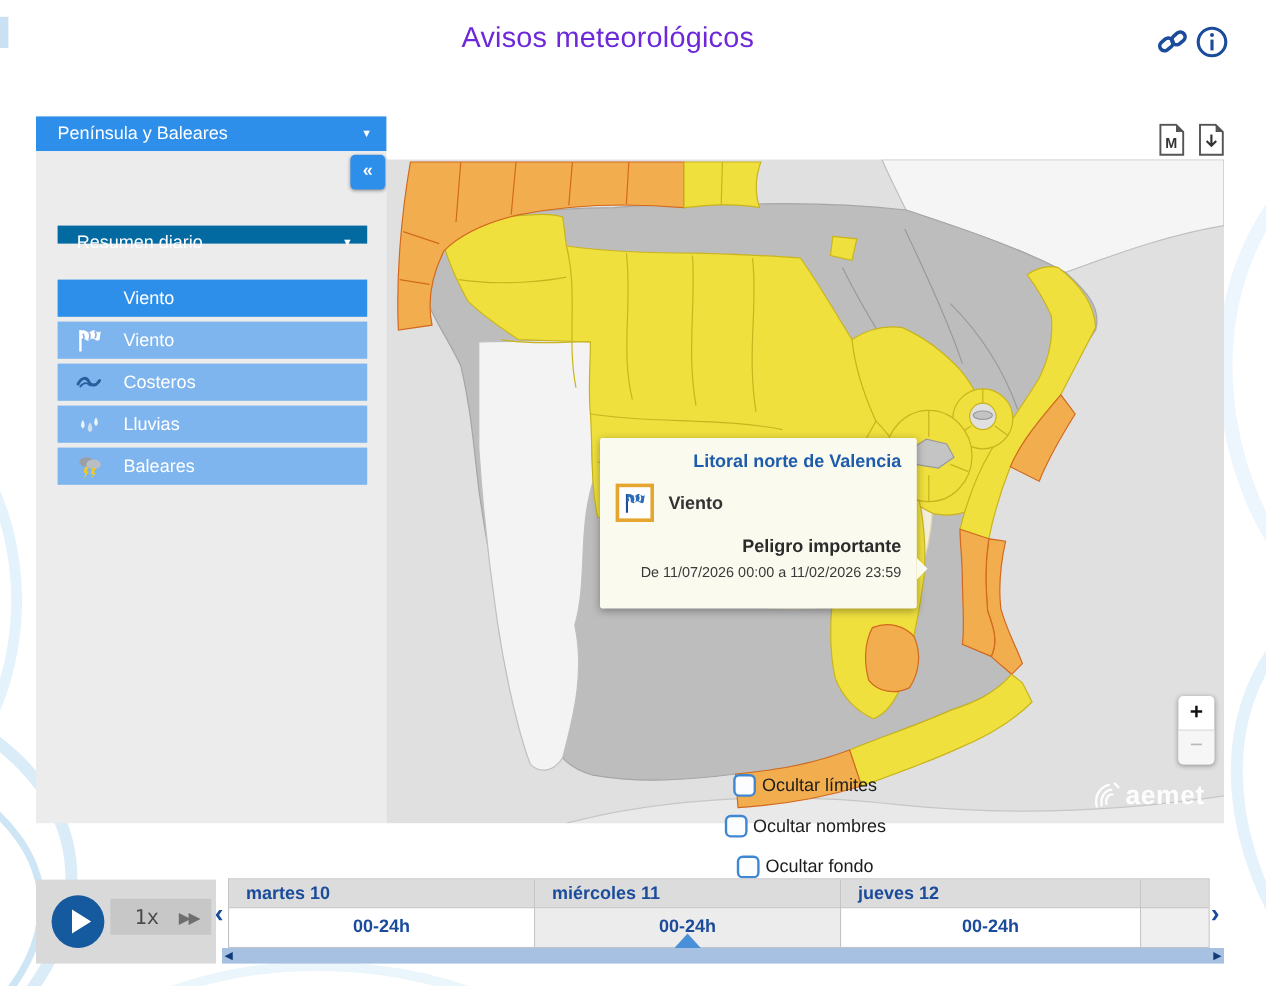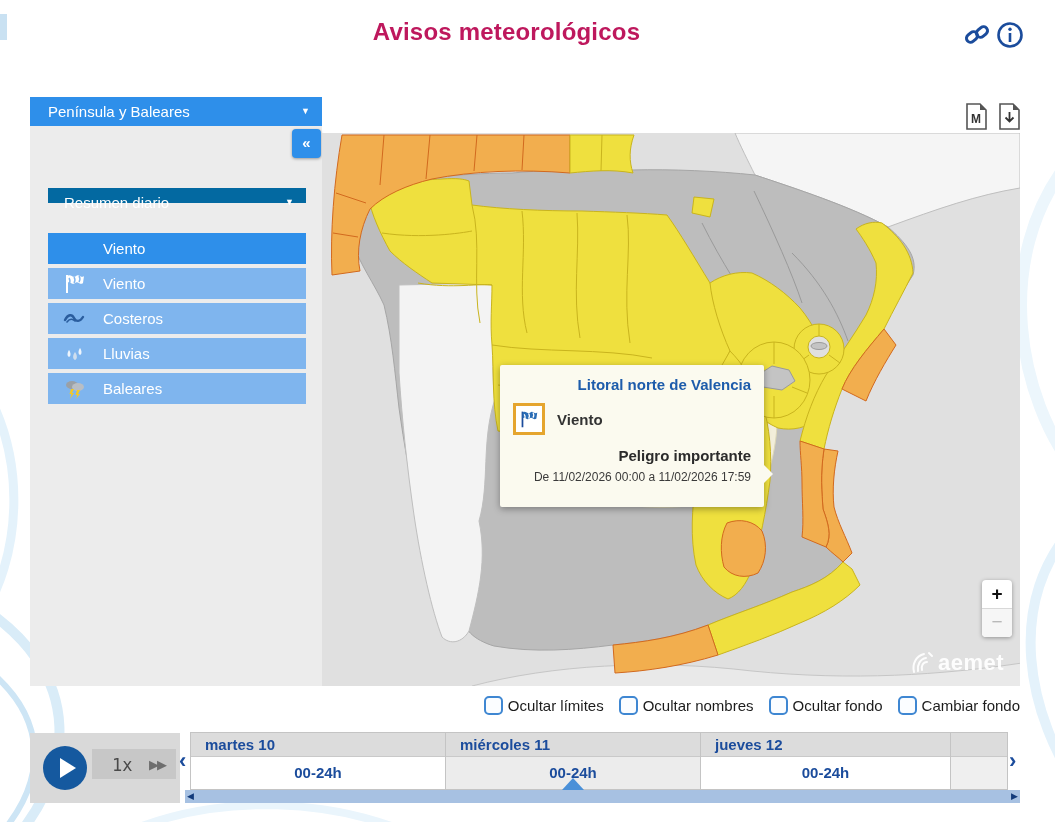--- a/index.html
+++ b/index.html
@@ -1,20 +1,20 @@
 <!DOCTYPE html>
 <html><head>
 <meta charset="utf-8">
 <style>
   html,body{margin:0;padding:0;}
   body{width:1055px;height:822px;position:relative;background:#fff;overflow:hidden;
        font-family:"Liberation Sans",sans-serif;color:#222;}
   
   .page-title{position:absolute;top:18px;left:0;width:1013px;text-align:center;
-      font-size:24px;font-weight:bold;color:#be185d;letter-spacing:.2px;}
+      font-size:24px;font-weight:normal;color:#6d28d9;letter-spacing:.2px;}
   .hdr-icon{position:absolute;top:21px;width:28px;height:28px;cursor:pointer;}
   .hdr-link{left:963px;} .hdr-info{left:996px;}
   
   .decor{position:absolute;inset:0;z-index:0;pointer-events:none;}
   .content{position:absolute;inset:0;z-index:1;}
   
   .sidebar{position:absolute;left:30px;top:97px;width:292px;height:589px;}
   .region-dd{position:absolute;left:0;top:0;width:292px;height:29px;background:#2e8fea;
       color:#fff;font-size:15px;line-height:29px;cursor:pointer;}
   .region-dd .lbl{margin-left:18px;}
@@ -54,21 +54,21 @@
   .zoomctl{position:absolute;left:660px;top:447px;width:30px;height:57px;background:#fff;
       border-radius:4px;box-shadow:0 1px 4px rgba(0,0,0,.35);overflow:hidden;z-index:4;}
   .zoomctl .zin{height:28px;border-bottom:1px solid #d8d8d8;text-align:center;line-height:28px;
       font-size:19px;font-weight:bold;color:#111;cursor:pointer;}
   .zoomctl .zout{height:28px;background:#f6f6f6;text-align:center;line-height:26px;font-size:19px;
       color:#b9b9b9;cursor:pointer;}
   .aemet{position:absolute;right:16px;bottom:10px;display:flex;align-items:center;gap:4px;z-index:4;
       color:rgba(255,255,255,.92);font-size:22px;font-weight:bold;letter-spacing:.5px;}
   
   .optrow{position:absolute;left:322px;top:691px;width:698px;height:28px;display:flex;
-      align-items:center;justify-content:flex-end;gap:15px;}
+      align-items:center;justify-content:center;gap:15px;flex-direction:column;}
   .opt{display:flex;align-items:center;gap:5px;cursor:pointer;}
   .opt .cb{width:15px;height:15px;border:2px solid #3f87d2;border-radius:5px;background:#fbfdff;}
   .opt .olabel{font-size:15px;color:#1c1c1c;}
   
   .tlbar{position:absolute;left:0;top:728px;width:1055px;height:80px;}
   .player-bg{position:absolute;left:30px;top:5px;width:150px;height:70px;background:#d9d9d9;}
   .play-btn{position:absolute;left:13px;top:13px;width:44px;height:44px;border-radius:50%;
       background:#15599f;cursor:pointer;}
   .play-btn .tri{position:absolute;left:17px;top:12px;width:0;height:0;border-top:10px solid transparent;
       border-bottom:10px solid transparent;border-left:16px solid #fff;}
@@ -273,21 +273,21 @@
         <div class="tt-iconbox">
           <svg width="20" height="20" viewBox="0 0 23 23">
             <line x1="4" y1="3" x2="4" y2="21" stroke="#1b4c9c" stroke-width="2"></line>
             <path d="M4,4 C8,1 10,7 13,4 C16,1 18,7 21,4 L20,11 C17,14 15,8 12,11 C9,14 7,8 4,11 Z" fill="#2a6cb5"></path>
             <path d="M6,6 q2,3 0,6 M11,5 q2,3 0,6 M16,4 q2,3 0,6" stroke="#fff" stroke-width="1.4" fill="none"></path>
           </svg>
         </div>
         <span class="plabel">Viento</span>
       </div>
       <div class="tt-level">Peligro importante</div>
-      <div class="tt-period">De 11/02/2026 00:00 a 11/02/2026 17:59</div>
+      <div class="tt-period">De 11/07/2026 00:00 a 11/02/2026 23:59</div>
     </div>
 
     <div class="zoomctl">
       <div class="zin">+</div>
       <div class="zout">−</div>
     </div>
 
     <div class="aemet">
       <svg width="24" height="26" viewBox="0 0 24 26">
         <g stroke="rgba(255,255,255,.92)" stroke-width="2" fill="none" stroke-linecap="round">

